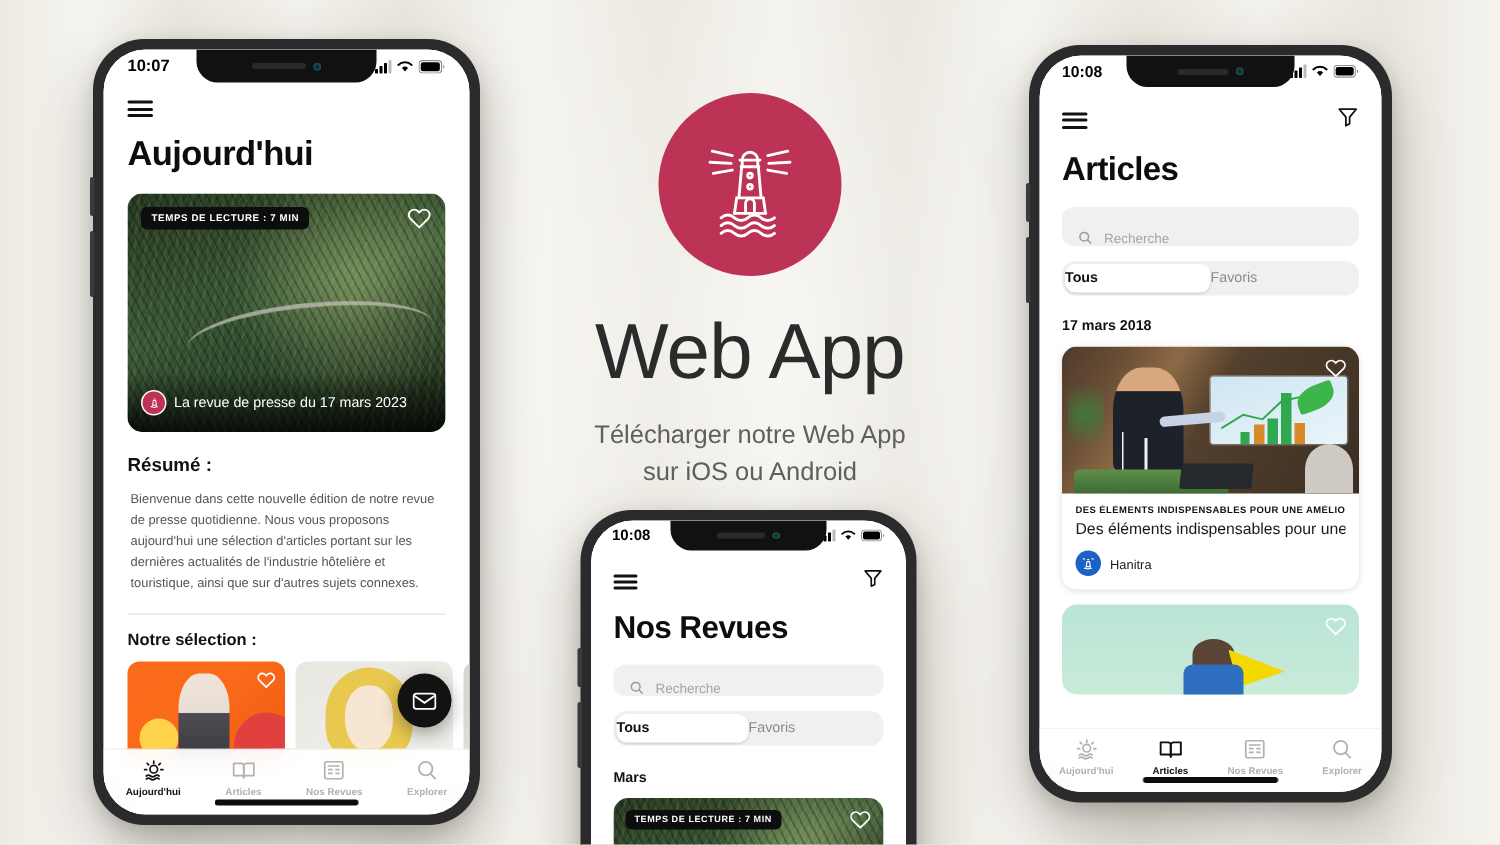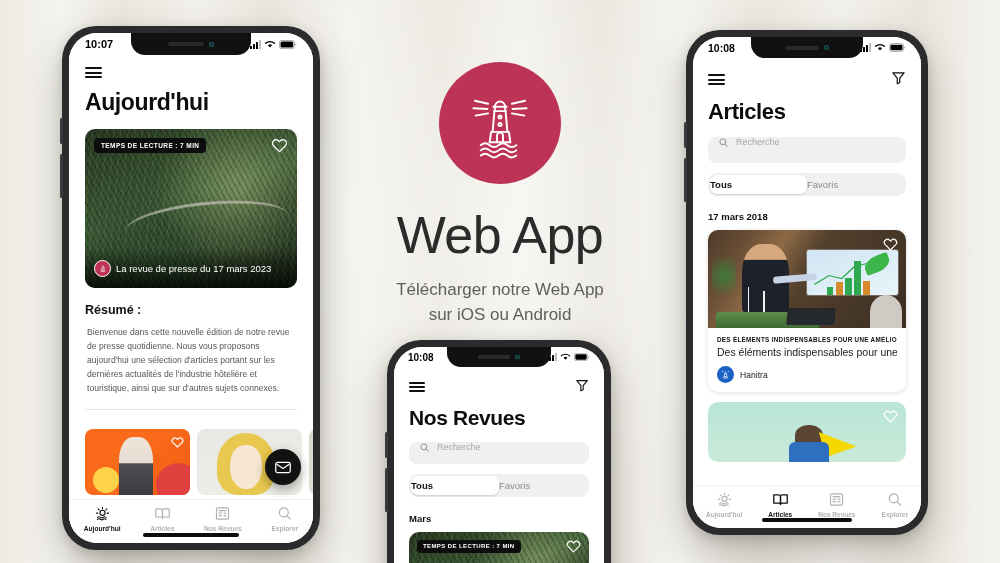--- a/index.html
+++ b/index.html
@@ -68,21 +68,21 @@
   
   .app{ position:absolute; inset:0; display:flex; flex-direction:column; background:#fff; }
   .app-head{ display:flex; align-items:center; justify-content:space-between; }
   .burger{ display:flex; flex-direction:column; justify-content:space-between; cursor:pointer; }
   .burger span{ display:block; background:#111; border-radius:1px; }
   .funnel{ cursor:pointer; }
 
   .page-title{ font-weight:800; color:#0d0d0d; letter-spacing:-.4px; }
 
   .searchbox{
-    display:flex; align-items:flex-start; background:#f0f0f0; border-radius:8px;
+    display:flex; align-items:flex-end; background:#f0f0f0; border-radius:8px;
     color:#9b9b9b;
   }
   .searchbox .ph{ color:#a6a6a6; }
 
   .segment{
     display:flex; background:#f0f0f0; border-radius:9px; padding:2px;
   }
   .segment .seg{
     flex:1; text-align:left; border-radius:7px; color:#8a8a8a;
   }
@@ -326,20 +326,21 @@
           </div>
           <span style="font-size:9.5px;">La revue de presse du 17 mars 2023</span>
         </div>
       </div>
 
       <div class="sec-title" style="font-size:12.5px;margin-top:15px;">Résumé :</div>
       <div class="body-text" style="font-size:8.6px;line-height:1.62;margin-top:9px;padding:0 2px;">Bienvenue dans cette nouvelle édition de notre revue de presse quotidienne. Nous vous proposons aujourd'hui une sélection d'articles portant sur les dernières actualités de l'industrie hôtelière et touristique, ainsi que sur d'autres sujets connexes.</div>
 
       <div class="divider" style="margin:13px 0 11px;"></div>
 
+      <div class="sec-title" style="font-size:11px;">Notre sélection :</div>
 
       <div class="sel-row" style="margin-top:8px;">
         <div class="sel-card sel-a" style="width:105px;height:66px;">
           <div style="position:absolute;left:8px;bottom:2px;width:26px;height:26px;border-radius:50%;background:#ffd24a;"></div>
           <div style="position:absolute;left:34px;top:8px;width:34px;height:58px;background:linear-gradient(180deg,#f0e4d8 0%,#e6ded4 45%,#4c4c52 46%,#3b3b42 100%);border-radius:40% 40% 0 0;"></div>
           <div style="position:absolute;right:-10px;bottom:-12px;width:44px;height:44px;border-radius:50%;background:#e0413f;"></div>
           <div class="heart" style="right:6px;top:5px;">
             <svg width="13" height="12" viewBox="0 0 24 22">
                 <path d="M12 20.3 3.6 12.1a5 5 0 0 1 7.2-7l1.2 1.2 1.2-1.2a5 5 0 0 1 7.2 7z" fill="none" stroke="#fff" stroke-width="2.2"></path>
               </svg>

